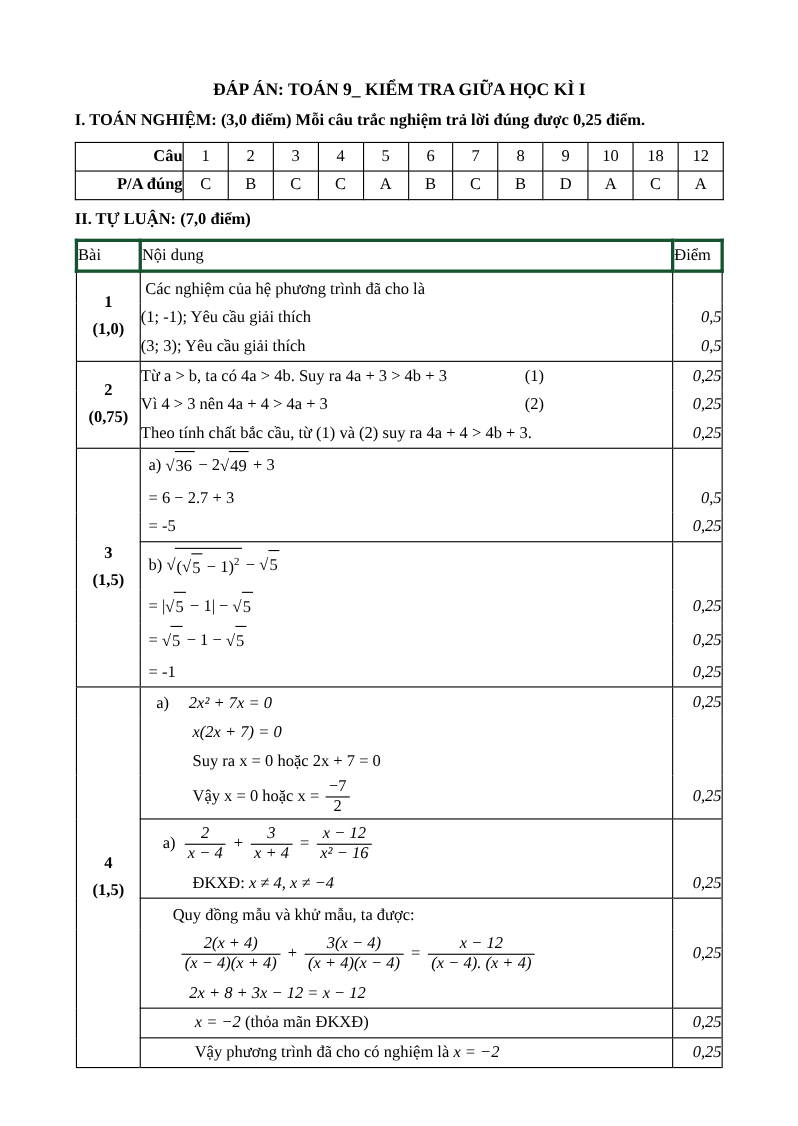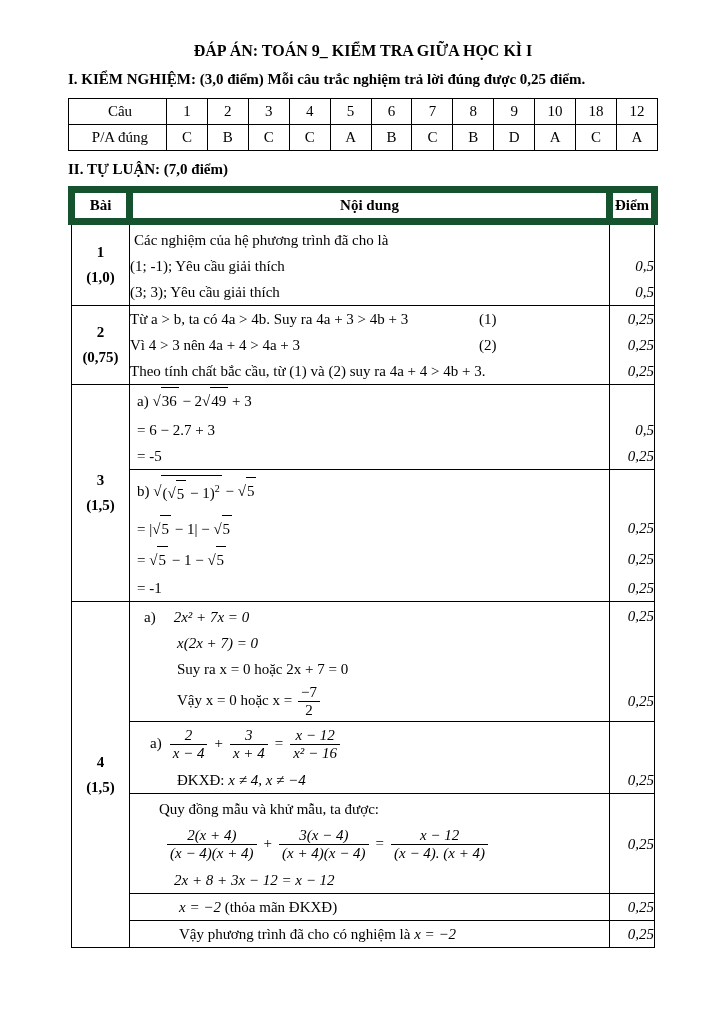--- a/index.html
+++ b/index.html
@@ -1,29 +1,29 @@
 <!DOCTYPE html>
 <html><head>
 <meta charset="utf-8">
 <style>
   html,body{margin:0;padding:0}
   body{width:725px;height:1024px;background:#fff;color:#000;
        font-family:"Liberation Serif","DejaVu Serif",serif;font-size:15px}
-  .page{padding:37px 67px 0 68px}
+  .page{padding:68px 67px 0 68px}
   .title{text-align:center;font-weight:bold;font-size:16px;line-height:28px}
   .sec{line-height:24px;margin-top:2px}
   .sec-h{font-weight:bold}
   .sec-n{font-weight:bold;}
   table.mc{border-collapse:collapse;width:100%;margin-top:7px;table-layout:fixed}
   table.mc td{border:1px solid #000;height:25px;text-align:center;padding:0;font-size:15px}
-  table.mc td.lbl{width:92px;text-align:center;font-weight:normal;padding-left:5px}
+  table.mc td.lbl{width:92px;text-align:right;font-weight:bold;padding-left:5px}
   .sec2{margin-top:6px}
   table.essay{border-collapse:collapse;width:100%;margin-top:5px;border:1px solid #000}
   table.essay td{border-left:1px solid #000;border-right:1px solid #000;padding:0;vertical-align:middle}
-  table.essay tr.hdr td{border:7px solid #14532d;font-weight:bold;text-align:center;height:25px}
+  table.essay tr.hdr td{border:3px solid #14532d;font-weight:normal;text-align:left;height:25px}
   td.bai{width:57px;text-align:center;font-weight:bold;vertical-align:middle;line-height:25px}
   td.nd{padding:1px 6px}
   td.diem{width:44px;text-align:right;font-style:italic}
   tr.top td{border-top:1px solid #000}
   tr.sep td{border-top:1px solid #000}
   .line{line-height:26px;min-height:26px;position:relative}
   .marker{position:absolute;left:349px}
   .math{font-style:italic}
   .math-line{font-style:italic}
   .lbl-a{font-style:normal}
@@ -42,21 +42,21 @@
   .pt2{padding-top:2px}.pt5{padding-top:5px}.py3{padding-top:3px;padding-bottom:3px}
 </style>
 </head>
 <body>
 
 <div class="page">
 
   <div class="title">ĐÁP ÁN: TOÁN 9_ KIỂM TRA GIỮA HỌC KÌ I</div>
 
   <div class="sec">
-    <span class="sec-h">I. KIỂM NGHIỆM:</span>
+    <span class="sec-h">I. TOÁN NGHIỆM:</span>
     <span class="sec-n">(3,0 điểm) Mỗi câu trắc nghiệm trả lời đúng được 0,25 điểm.</span>
   </div>
 
   <table class="mc">
     <tbody>
         <tr>
       <td class="lbl">Câu</td>
       <td>1</td>
       <td>2</td>
       <td>3</td>

